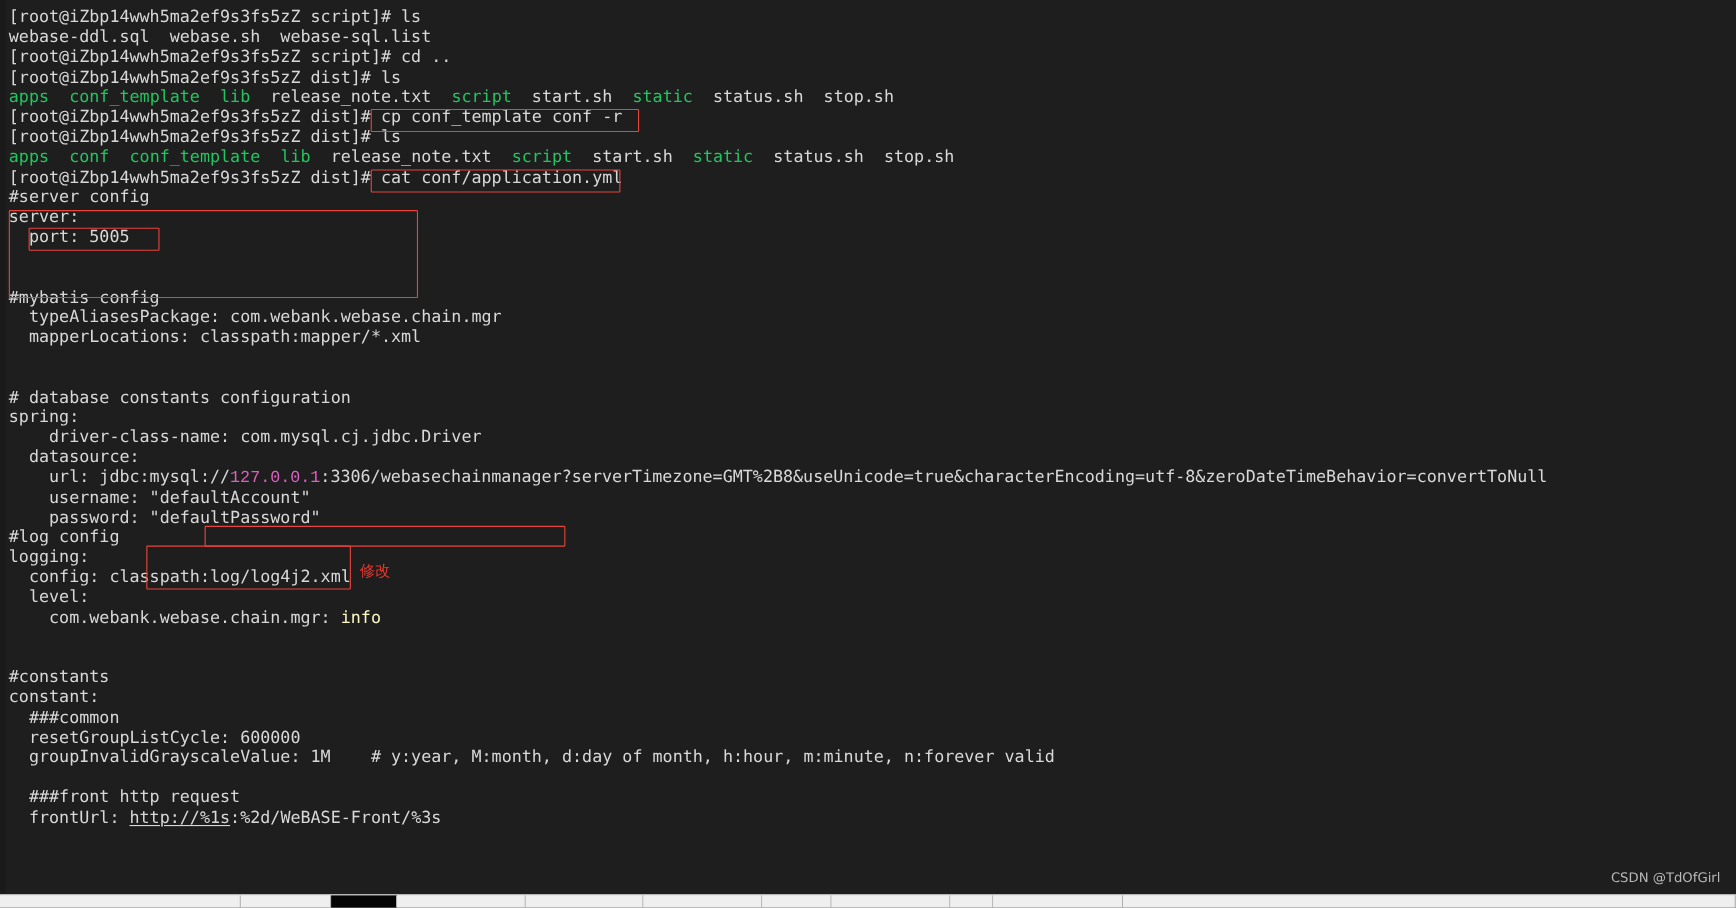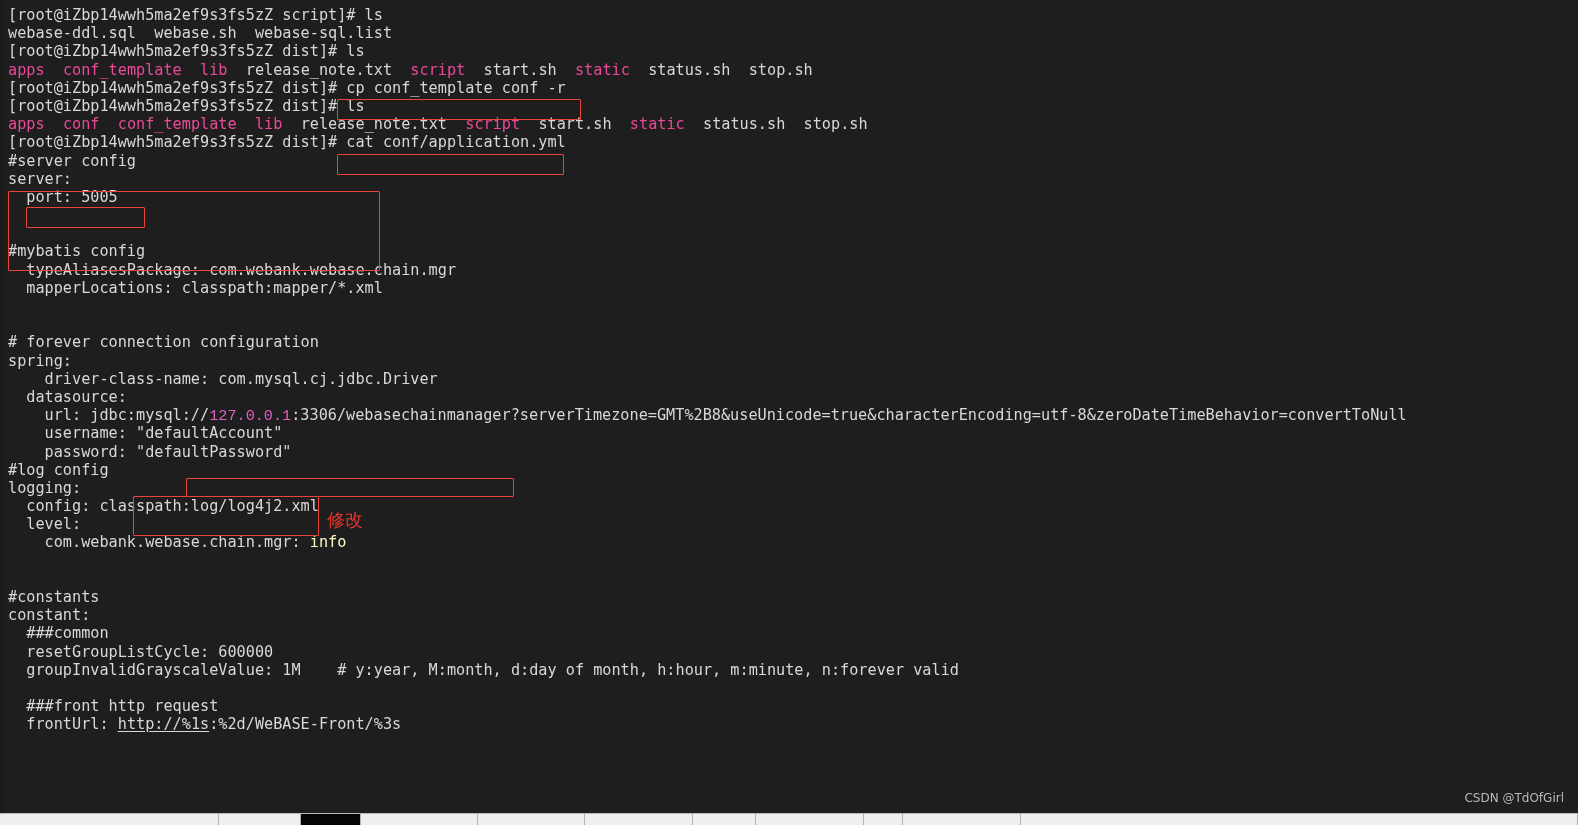--- a/index.html
+++ b/index.html
@@ -33,38 +33,38 @@
     font-size: 15.2px;
     letter-spacing: 0px;
     color: #d6d6d6;
     white-space: pre;
   }
 
   .blank { color: transparent; }
 
   
   .c-white  { color: #d8d8d8; }
-  .c-dir    { color: #ec4899; }      
+  .c-dir    { color: #22c55e; }      
   .c-val    { color: #fef9c3; }      
   .c-magenta{ color: #e05fc4; font-family: Liberation Mono, monospace; }
   .underline{ text-decoration: underline; text-underline-offset: 2px; }
 
   
   .annot {
     position: absolute;
     border: 1.6px solid #e8443c;
     box-sizing: border-box;
     pointer-events: none;
     border-radius: 1px;
   }
   .annot-text {
     position: absolute;
     color: #e8352c;
     font-family: "DejaVu Sans", "Liberation Sans", sans-serif;
-    font-size: 18px;
+    font-size: 14px;
     line-height: 18px;
     white-space: pre;
   }
 
   
   #watermark {
     position: absolute;
     right: 14px;
     top: 789px;
     color: #b9b9b9;
@@ -102,37 +102,38 @@
   }
 </style>
 </head>
 <body>
 
 <div id="terminal">
   <div id="leftedge"></div>
   <div id="lines">
       <div class="line"><span class="c-white">[root@iZbp14wwh5ma2ef9s3fs5zZ script]# ls</span></div>
       <div class="line"><span class="c-white">webase-ddl.sql  webase.sh  webase-sql.list</span></div>
+      <div class="line"><span class="c-white">[root@iZbp14wwh5ma2ef9s3fs5zZ script]# cd ..</span></div>
       <div class="line"><span class="c-white">[root@iZbp14wwh5ma2ef9s3fs5zZ dist]# ls</span></div>
       <div class="line"><span class="c-dir">apps</span><span class="c-white">  </span><span class="c-dir">conf_template</span><span class="c-white">  </span><span class="c-dir">lib</span><span class="c-white">  release_note.txt  </span><span class="c-dir">script</span><span class="c-white">  start.sh  </span><span class="c-dir">static</span><span class="c-white">  status.sh  stop.sh</span></div>
       <div class="line"><span class="c-white">[root@iZbp14wwh5ma2ef9s3fs5zZ dist]# cp conf_template conf -r</span></div>
       <div class="line"><span class="c-white">[root@iZbp14wwh5ma2ef9s3fs5zZ dist]# ls</span></div>
       <div class="line"><span class="c-dir">apps</span><span class="c-white">  </span><span class="c-dir">conf</span><span class="c-white">  </span><span class="c-dir">conf_template</span><span class="c-white">  </span><span class="c-dir">lib</span><span class="c-white">  release_note.txt  </span><span class="c-dir">script</span><span class="c-white">  start.sh  </span><span class="c-dir">static</span><span class="c-white">  status.sh  stop.sh</span></div>
       <div class="line"><span class="c-white">[root@iZbp14wwh5ma2ef9s3fs5zZ dist]# cat conf/application.yml</span></div>
       <div class="line"><span class="c-white">#server config</span></div>
       <div class="line"><span class="c-white">server:</span></div>
       <div class="line"><span class="c-white">  port: 5005</span></div>
       <div class="line blank"> </div>
       <div class="line blank"> </div>
       <div class="line"><span class="c-white">#mybatis config</span></div>
       <div class="line"><span class="c-white">  typeAliasesPackage: com.webank.webase.chain.mgr</span></div>
       <div class="line"><span class="c-white">  mapperLocations: classpath:mapper/*.xml</span></div>
       <div class="line blank"> </div>
       <div class="line blank"> </div>
-      <div class="line"><span class="c-white"># forever connection configuration</span></div>
+      <div class="line"><span class="c-white"># database constants configuration</span></div>
       <div class="line"><span class="c-white">spring:</span></div>
       <div class="line"><span class="c-white">    driver-class-name: com.mysql.cj.jdbc.Driver</span></div>
       <div class="line"><span class="c-white">  datasource:</span></div>
       <div class="line"><span class="c-white">    url: jdbc:mysql://</span><span class="c-magenta">127.0.0.1</span><span class="c-white">:3306/webasechainmanager?serverTimezone=GMT%2B8&amp;useUnicode=true&amp;characterEncoding=utf-8&amp;zeroDateTimeBehavior=convertToNull</span></div>
       <div class="line"><span class="c-white">    username: "defaultAccount"</span></div>
       <div class="line"><span class="c-white">    password: "defaultPassword"</span></div>
       <div class="line"><span class="c-white">#log config</span></div>
       <div class="line"><span class="c-white">logging:</span></div>
       <div class="line"><span class="c-white">  config: classpath:log/log4j2.xml</span></div>
       <div class="line"><span class="c-white">  level:</span></div>

